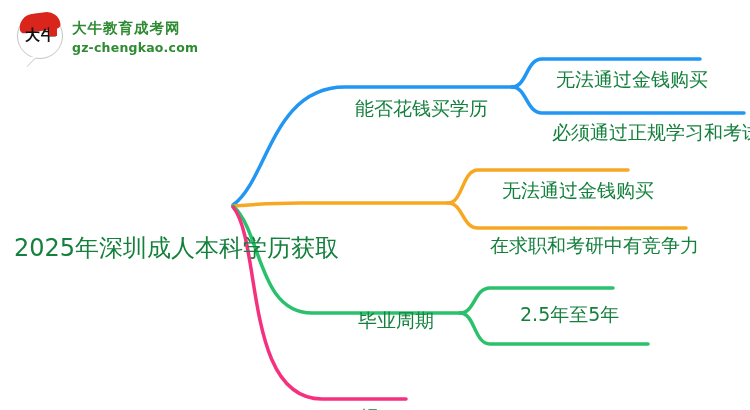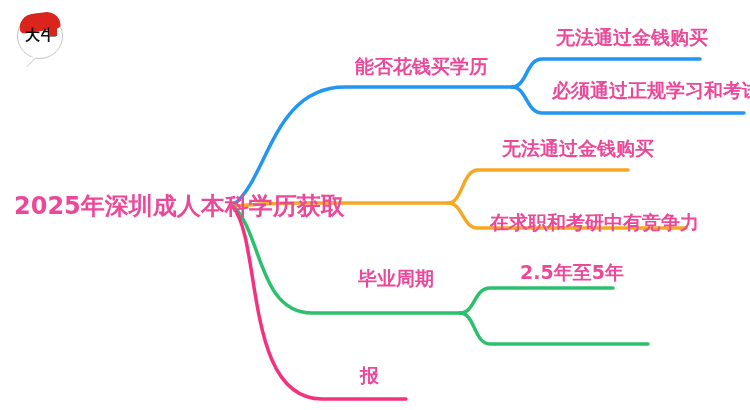--- a/index.html
+++ b/index.html
@@ -3,22 +3,22 @@
 <meta charset="utf-8">
 <style>
   html,body{margin:0;padding:0;background:#fff;}
   .canvas{
     position:relative;width:750px;height:410px;background:#ffffff;
     overflow:hidden;font-family:"DejaVu Sans","Liberation Sans",sans-serif;
   }
   svg.lines{position:absolute;left:0;top:0;width:750px;height:410px;}
   svg.lines path{fill:none;stroke-width:3.5;stroke-linecap:round;stroke-linejoin:round;}
   .node{
-    position:absolute;white-space:nowrap;color:#ec4899;
-    font-size:19px;line-height:1.15;font-weight:700;
+    position:absolute;white-space:nowrap;color:#15803d;
+    font-size:19px;line-height:1.15;font-weight:400;margin-top:42px;
   }
   .root-node{font-size:24px;}
   
   .logo{position:absolute;left:17px;top:13px;display:flex;align-items:flex-start;}
   .logo-icon{
     position:relative;width:46px;height:46px;border-radius:50%;
     background:#fff;border:1px solid #c4c4c4;box-sizing:border-box;flex:0 0 auto;
   }
   .logo-arc{
     position:absolute;left:1px;top:-1px;width:41px;height:18px;
@@ -60,29 +60,33 @@
     <path d="M233,207 C262,242 244,399 322,399 L406,399" stroke="#f5317f"></path>
   </svg>
 
   <div class="logo">
     <div class="logo-icon">
       <div class="logo-arc"></div>
       <div class="logo-chars">大牛</div>
       <div class="logo-seal"></div>
       <div class="logo-tail"></div>
     </div>
+    <div class="logo-text">
+      <div class="logo-title" style="color:#2e8b32;">大牛教育成考网</div>
+      <div class="logo-domain" style="color:#2e8b32;">gz-chengkao.com</div>
+    </div>
   </div>
 
   <div class="node root-node" style="left:14px;top:193px;">2025年深圳成人本科学历获取</div>
 
   <div class="node" style="left:355px;top:56px;">能否花钱买学历</div>
   <div class="node" style="left:556px;top:27px;">无法通过金钱购买</div>
   <div class="node" style="left:552px;top:80px;">必须通过正规学习和考试</div>
 
   <div class="node" style="left:502px;top:138px;">无法通过金钱购买</div>
-  <div class="node" style="left:490px;top:212px;">在求职和考研中有竞争力</div>
+  <div class="node" style="left:490px;top:193px;">在求职和考研中有竞争力</div>
 
   <div class="node" style="left:358px;top:268px;">毕业周期</div>
   <div class="node" style="left:520px;top:262px;">2.5年至5年</div>
 
   <div class="node" style="left:360px;top:365px;">报</div>
 
 </div>
 
 </body></html>

